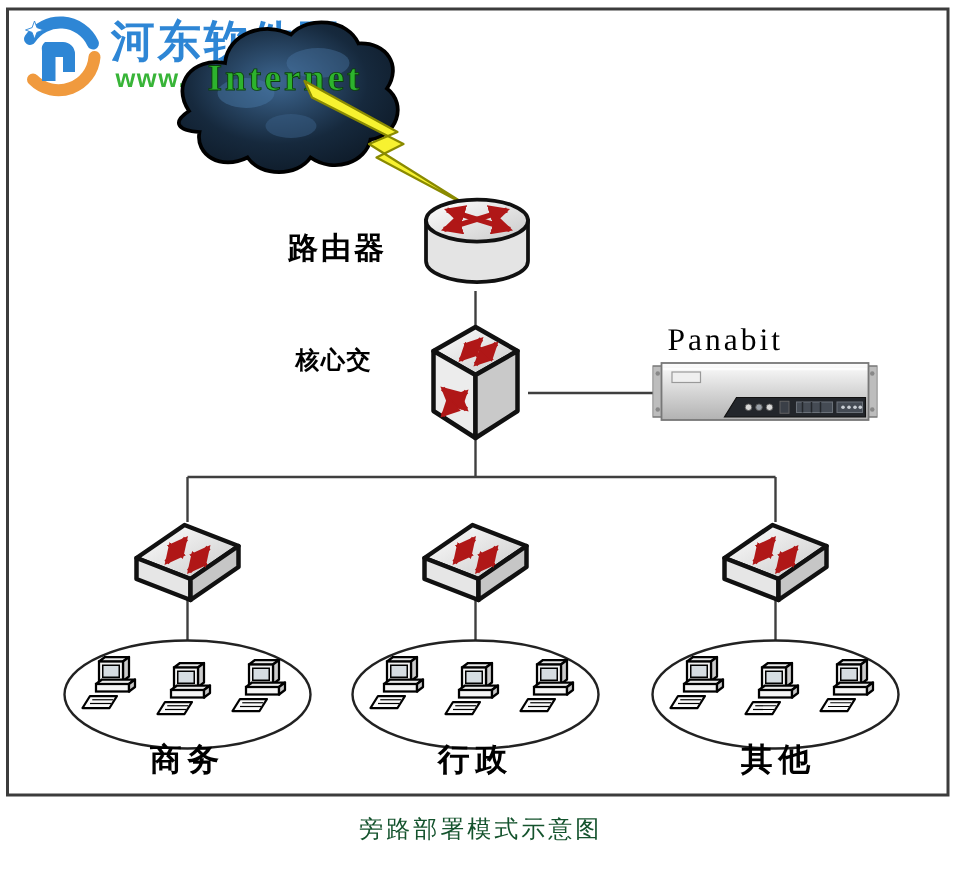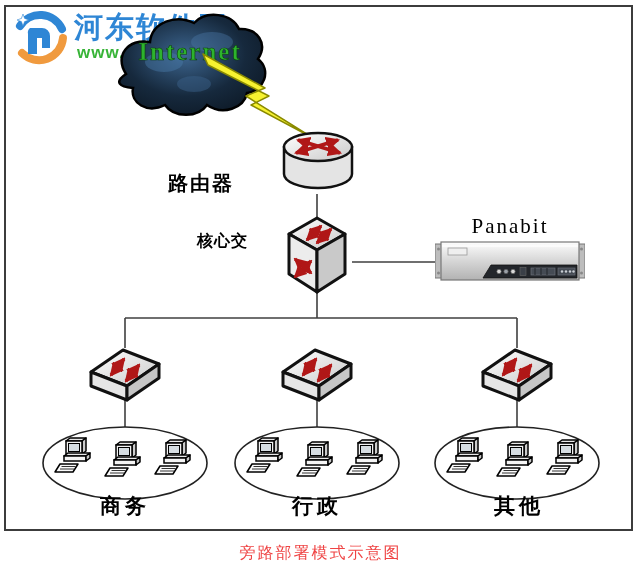--- a/index.html
+++ b/index.html
@@ -8,25 +8,25 @@
   .frame{position:absolute;left:4px;top:5px;width:629px;height:526px;border:2px solid #3c3c3c;background:#fff;box-sizing:border-box;}
   .abs{position:absolute;}
   .overlay{position:absolute;left:0;top:0;z-index:2;}
   .icon{z-index:4;}
   .lbl{position:absolute;z-index:5;color:#000;font-weight:bold;}
   .cjk{font-family:"Liberation Sans","DejaVu Sans",sans-serif;}
   .wm-name{left:74px;top:8px;font-size:29px;letter-spacing:2px;color:#2e86d5;z-index:2;font-weight:bold;}
   .wm-url{left:77px;top:43px;font-size:17px;letter-spacing:1px;color:#38b438;z-index:2;font-weight:bold;}
   .cloud-wrap{left:106px;top:4px;z-index:3;}
   .bolt-wrap{left:195px;top:50px;z-index:3;}
-  .router-label{left:168px;top:170px;width:90px;font-size:20px;text-align:left;letter-spacing:2px;}
+  .router-label{left:168px;top:152px;width:90px;font-size:20px;text-align:right;letter-spacing:2px;}
   .core-label{left:180px;top:228px;width:85px;font-size:16px;text-align:center;line-height:25px;letter-spacing:1px;}
-  .panabit-label{left:445px;top:214px;width:130px;text-align:center;font-size:21px;font-weight:normal;font-family:"Liberation Serif","DejaVu Serif",serif;letter-spacing:2px;}
+  .panabit-label{left:445px;top:214px;width:130px;text-align:left;font-size:21px;font-weight:normal;font-family:"Liberation Serif","DejaVu Serif",serif;letter-spacing:2px;}
   .grp-label{top:492px;width:110px;text-align:center;font-size:21px;letter-spacing:4px;}
-  .caption{left:0;top:543px;width:641px;text-align:center;font-size:16px;color:#ef4444;font-weight:normal;letter-spacing:2px;z-index:5;position:absolute;}
+  .caption{left:0;top:543px;width:641px;text-align:center;font-size:16px;color:#14532d;font-weight:normal;letter-spacing:2px;z-index:5;position:absolute;}
 </style>
 </head>
 <body>
 
 <div class="page">
 
   <svg width="0" height="0" style="position:absolute">
     <defs>
       <marker id="ah" viewBox="0 0 10 10" refX="8.5" refY="5" markerWidth="4" markerHeight="4" orient="auto-start-reverse">
         <path d="M0,0L10,5L0,10z" fill="#b01717"></path>

